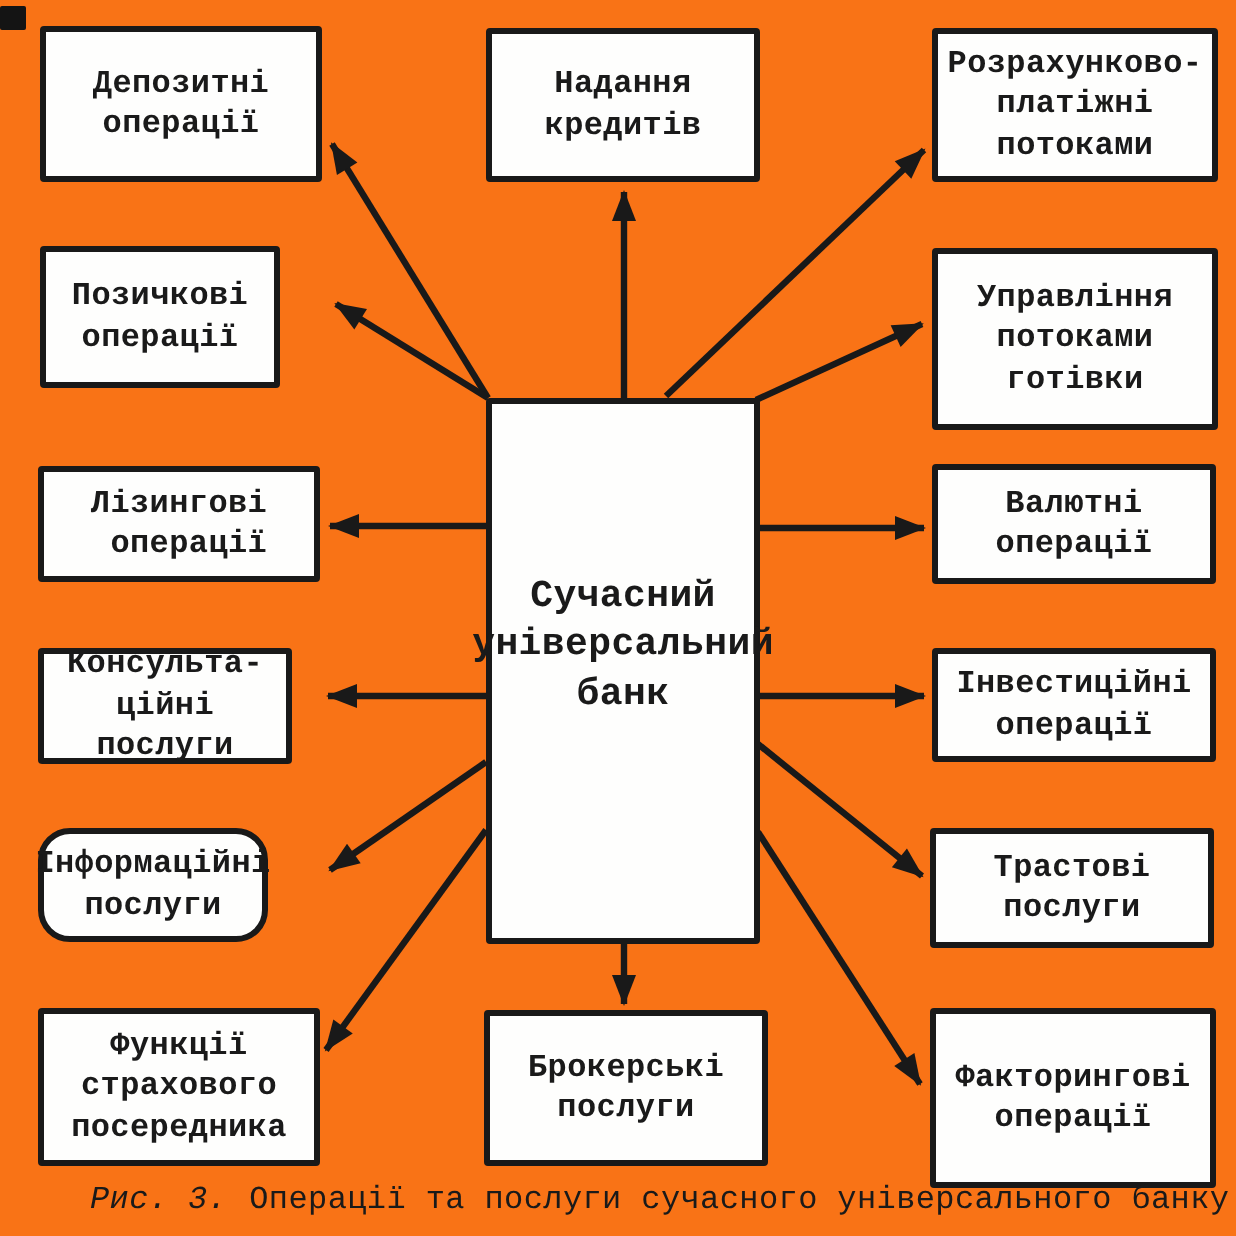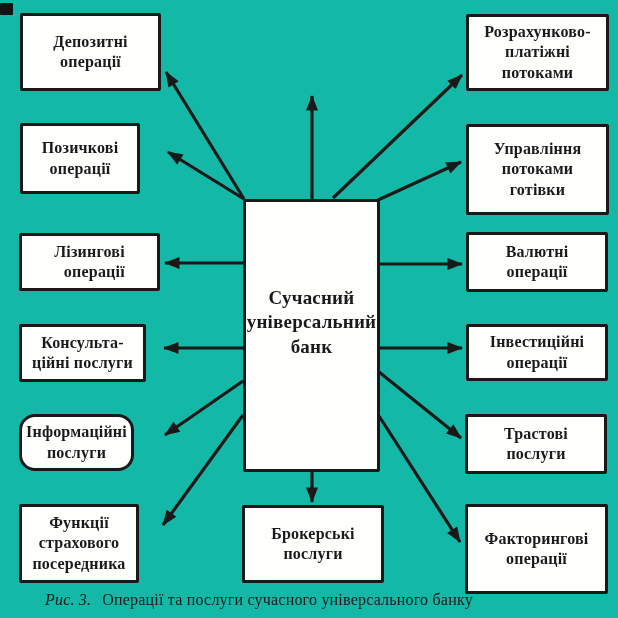--- a/index.html
+++ b/index.html
@@ -1,21 +1,21 @@
 <!DOCTYPE html>
 <html><head>
 <meta charset="utf-8">
 <style>
   html, body { margin: 0; padding: 0; background: #ffffff; }
   .page {
     position: relative;
     width: 618px;
     height: 618px;
-    background: #14b8a6;
-    font-family: Liberation Serif, serif;
+    background: #f97316;
+    font-family: Liberation Mono, monospace;
     color: #1a1a1a;
     overflow: hidden;
   }
   .arrow-layer {
     position: absolute;
     left: 0; top: 0;
     width: 618px; height: 618px;
     pointer-events: none;
   }
   .node {
@@ -34,21 +34,21 @@
     letter-spacing: 0.2px;
   }
   .label { white-space: pre-line; }
 
   
   .n-depozytni   { left: 20px;  top: 13px;  width: 141px; height: 78px; }
   .n-pozychkovi  { left: 20px;  top: 123px; width: 120px; height: 71px; }
   .n-lizynhovi   { left: 19px;  top: 233px; width: 141px; height: 58px; text-align: right; }
   .n-konsult     { left: 19px;  top: 324px; width: 127px; height: 58px; }
   .n-inform      { left: 19px;  top: 414px; width: 115px; height: 57px; border-radius: 16px; }
-  .n-funktsii    { left: 19px;  top: 504px; width: 120px; height: 79px; }
+  .n-funktsii    { left: 19px;  top: 504px; width: 141px; height: 79px; }
   
   .n-nadannia    { left: 243px; top: 14px;  width: 137px; height: 77px; }
   .n-brokerski   { left: 242px; top: 505px; width: 142px; height: 78px; }
   
   .n-rozrakh     { left: 466px; top: 14px;  width: 143px; height: 77px; }
   .n-upravl      { left: 466px; top: 124px; width: 143px; height: 91px; }
   .n-valiutni    { left: 466px; top: 232px; width: 142px; height: 60px; }
   .n-invest      { left: 466px; top: 324px; width: 142px; height: 57px; }
   .n-trastovi    { left: 465px; top: 414px; width: 142px; height: 60px; }
   .n-faktor      { left: 465px; top: 504px; width: 143px; height: 90px; }
@@ -129,20 +129,24 @@
   </div>
   <div class="node n-inform">
     <span class="label">Інформаційні
 послуги</span>
   </div>
   <div class="node n-funktsii">
     <span class="label">Функції
 страхового
 посередника</span>
   </div>
+  <div class="node n-nadannia">
+    <span class="label">Надання
+кредитів</span>
+  </div>
   <div class="node n-rozrakh">
     <span class="label">Розрахунково-
 платіжні
 потоками</span>
   </div>
   <div class="node n-upravl">
     <span class="label">Управління
 потоками
 готівки</span>
   </div>

